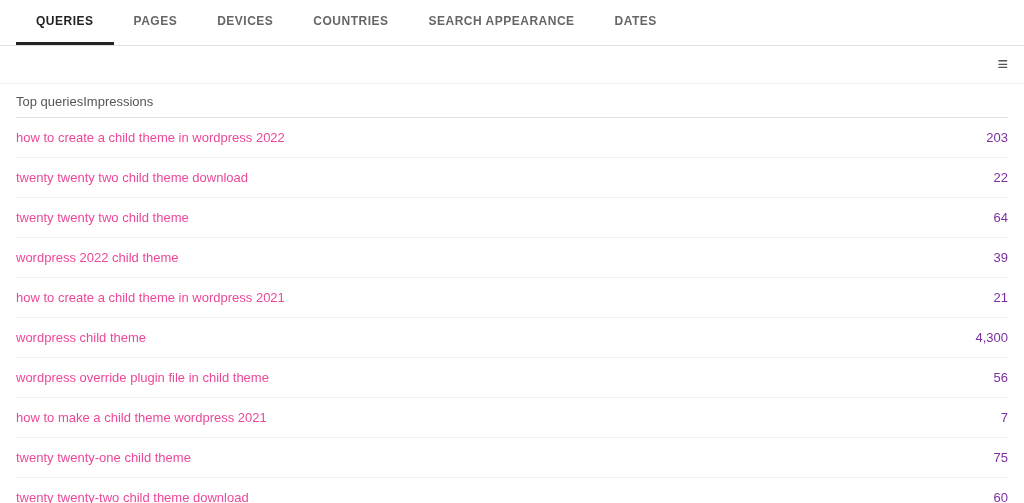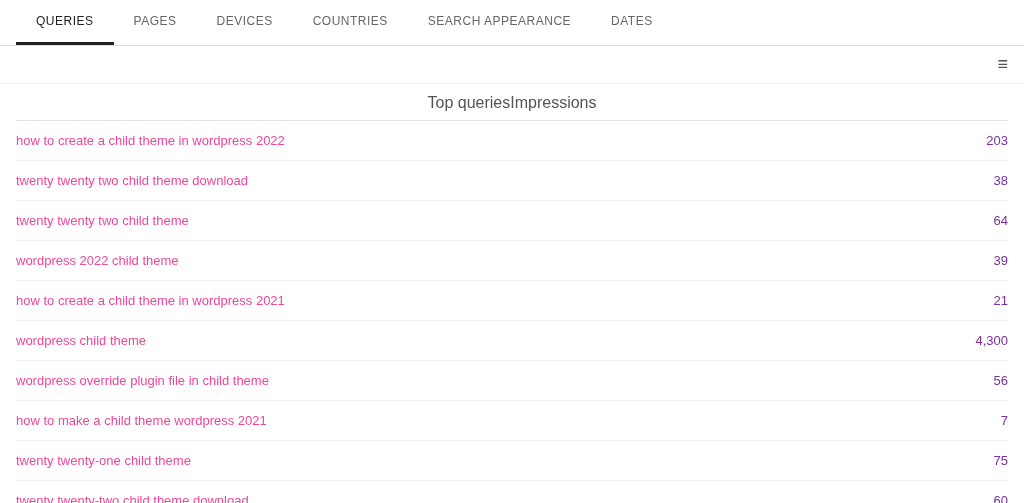--- a/index.html
+++ b/index.html
@@ -17,21 +17,21 @@
     }
     
     .tabs {
       display: flex;
       border-bottom: 1px solid #e0e0e0;
       padding: 0 16px;
     }
     .tab {
       padding: 14px 20px;
       font-size: 12px;
-      font-weight: 400;
+      font-weight: 700;
       color: #666;
       cursor: pointer;
       letter-spacing: 0.5px;
       text-transform: uppercase;
       position: relative;
       border-bottom: 3px solid transparent;
       text-align: right;
     }
     .tab.active {
       color: #222;
@@ -48,25 +48,25 @@
       cursor: pointer;
       color: #555;
       font-size: 18px;
     }
     
     .table-container {
       padding: 0 16px;
     }
     .table-header {
       display: flex;
-      justify-content: center;
+      justify-content: flex-start;
       padding: 10px 0 8px 0;
       border-bottom: 1px solid #e0e0e0;
       color: #555;
-      font-size: 16px;
+      font-size: 13px;
     }
     .table-row {
       display: flex;
       justify-content: space-between;
       align-items: center;
       padding: 12px 0;
       border-bottom: 1px solid #f0f0f0;
     }
     .table-row:last-child {
       border-bottom: 1px solid #f0f0f0;
@@ -117,21 +117,21 @@
       <span>Impressions</span>
     </div>
 
     <div id="table-body">
         <div class="table-row">
           <span class="row-label">how to create a child theme in wordpress 2022</span>
           <span class="row-value">203</span>
         </div>
         <div class="table-row">
           <span class="row-label">twenty twenty two child theme download</span>
-          <span class="row-value">38</span>
+          <span class="row-value">22</span>
         </div>
         <div class="table-row">
           <span class="row-label">twenty twenty two child theme</span>
           <span class="row-value">64</span>
         </div>
         <div class="table-row">
           <span class="row-label">wordpress 2022 child theme</span>
           <span class="row-value">39</span>
         </div>
         <div class="table-row">

